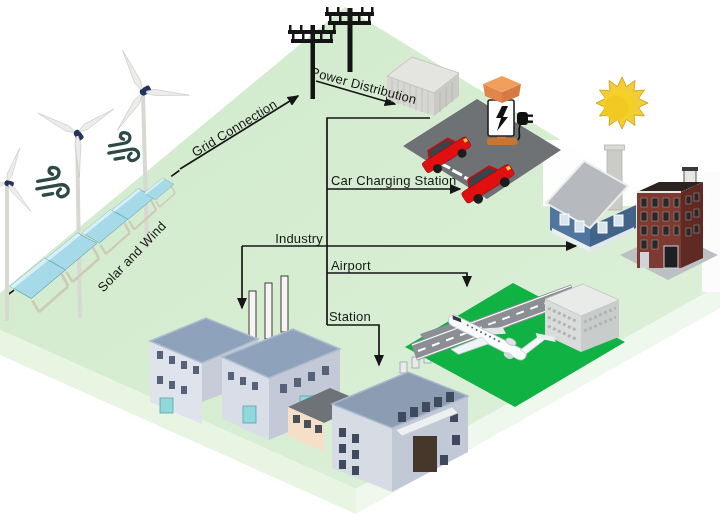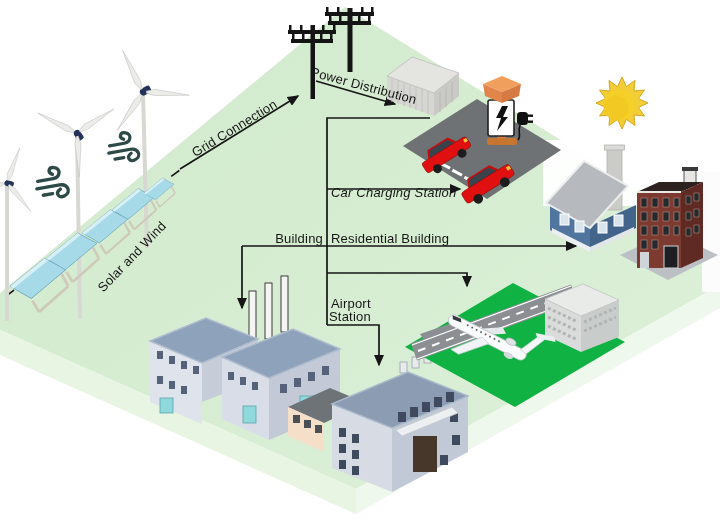--- a/index.html
+++ b/index.html
@@ -327,18 +327,17 @@
         <circle cx="50" cy="-2" r="1"></circle>
             <circle cx="55" cy="-2" r="1"></circle>
       </g>
     </g>
   </g>
 </svg>
 
 <div class="lbl rot" style="left:193px;top:146px;transform:rotate(-31.5deg);">Grid Connection</div>
 <div class="lbl rot" style="left:311px;top:64px;transform:rotate(15deg);">Power Distribution</div>
 <div class="lbl rot" style="left:100px;top:282px;transform:rotate(-46deg);">Solar and Wind</div>
-<div class="lbl" style="left:331px;top:185px;font-style:italic;">Car Charging Station</div>
-<div class="lbl" style="left:254px;top:231px;width:69px;text-align:right;">Building</div>
-<div class="lbl" style="left:331px;top:231px;">Residential Building</div>
-<div class="lbl" style="left:331px;top:258px;margin-top:38px;">Airport</div>
+<div class="lbl" style="left:331px;top:173px;">Car Charging Station</div>
+<div class="lbl" style="left:254px;top:231px;width:69px;text-align:right;">Industry</div>
+<div class="lbl" style="left:331px;top:258px;">Airport</div>
 <div class="lbl" style="left:329px;top:309px;">Station</div>
 </div>
 
 </body></html>

